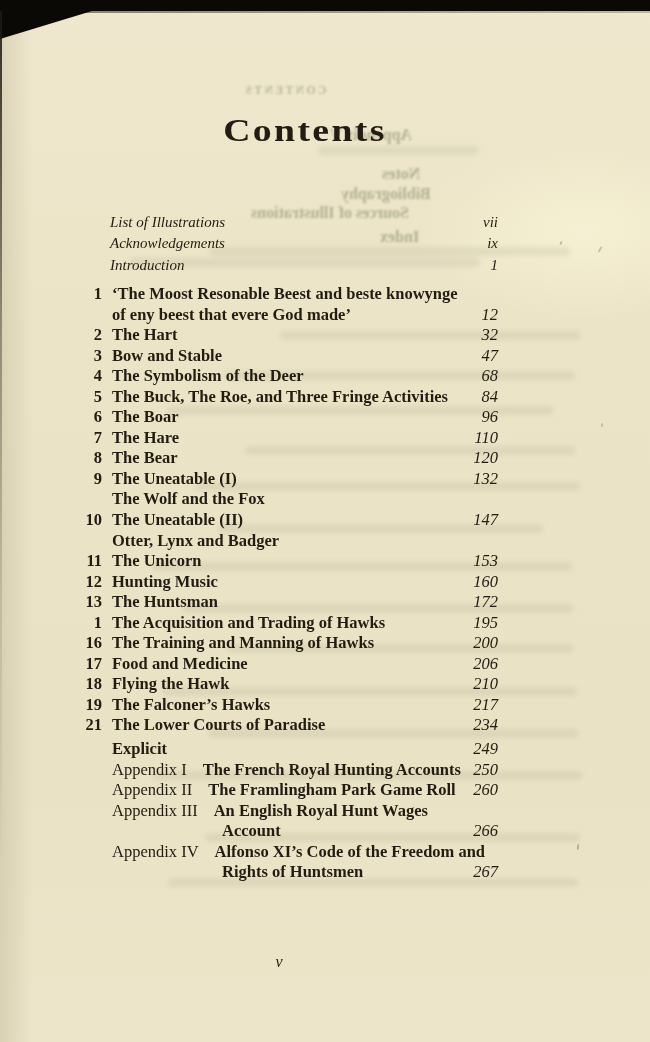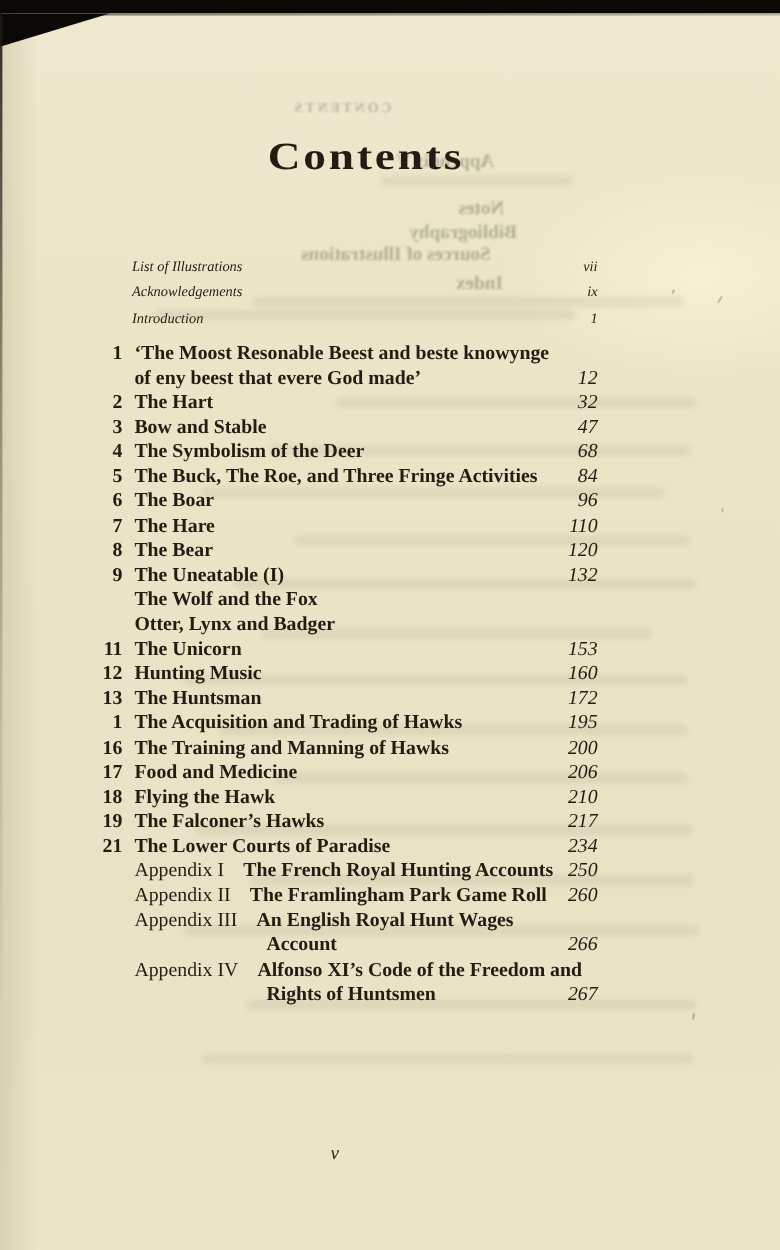--- a/index.html
+++ b/index.html
@@ -24,21 +24,21 @@
   
   .ghost{position:absolute;transform:scaleX(-1);filter:blur(1px);white-space:nowrap;z-index:1;
     font-weight:bold;font-size:16px;color:rgba(128,133,102,0.55);}
   .ghost-header{font-size:11.5px;letter-spacing:2.5px;color:rgba(132,140,114,0.5);}
   .streak{position:absolute;height:9px;background:rgba(145,150,118,0.15);filter:blur(2px);border-radius:4px;z-index:1;}
   .speck{position:absolute;background:rgba(58,52,38,0.55);border-radius:45%;z-index:3;}
 
   
   .title{position:absolute;top:112px;left:112px;width:386px;text-align:center;z-index:2;
     font-size:32px;font-weight:bold;letter-spacing:2px;transform:scaleX(1.18);}
-  .front{position:absolute;top:212px;left:110px;width:388px;z-index:2;font-size:12px;}
+  .front{position:absolute;top:212px;left:110px;width:388px;z-index:2;font-size:15px;}
   .front .row{display:flex;height:21.4px;line-height:21.4px;font-style:italic;}
   .front .lbl{flex:1;}
   .chapters{position:absolute;top:284px;left:81px;width:417px;z-index:2;font-size:16.5px;}
   .row{display:flex;height:20.55px;line-height:20.55px;}
   .num{width:21px;text-align:right;margin-right:10px;font-weight:bold;flex:none;}
   .txt{flex:1;font-weight:bold;white-space:nowrap;}
   .pg{font-style:italic;font-weight:normal;margin-left:8px;flex:none;}
   .applabel{font-weight:normal;margin-right:16px;}
   .appendix_cont .txt{padding-left:110px;}
   .it{}
@@ -150,20 +150,25 @@
       <span class="num">9</span>
       <span class="txt">The Uneatable (I)</span>
       <span class="pg">132</span>
     </div>
     <div class="row chapter">
       <span class="num"></span>
       <span class="txt">The Wolf and the Fox</span>
       <span class="pg"></span>
     </div>
     <div class="row chapter">
+      <span class="num">10</span>
+      <span class="txt">The Uneatable (II)</span>
+      <span class="pg">147</span>
+    </div>
+    <div class="row chapter">
       <span class="num"></span>
       <span class="txt">Otter, Lynx and Badger</span>
       <span class="pg"></span>
     </div>
     <div class="row chapter">
       <span class="num">11</span>
       <span class="txt">The Unicorn</span>
       <span class="pg">153</span>
     </div>
     <div class="row chapter">
@@ -199,20 +204,25 @@
     <div class="row chapter">
       <span class="num">19</span>
       <span class="txt">The Falconer’s Hawks</span>
       <span class="pg">217</span>
     </div>
     <div class="row chapter">
       <span class="num">21</span>
       <span class="txt">The Lower Courts of Paradise</span>
       <span class="pg">234</span>
     </div>
+    <div class="row explicit gap-before">
+      <span class="num"></span>
+      <span class="txt">Explicit</span>
+      <span class="pg">249</span>
+    </div>
     <div class="row appendix">
       <span class="num"></span>
       <span class="txt"><span class="applabel">Appendix I</span>The French Royal Hunting Accounts</span>
       <span class="pg">250</span>
     </div>
     <div class="row appendix">
       <span class="num"></span>
       <span class="txt"><span class="applabel">Appendix II</span>The Framlingham Park Game Roll</span>
       <span class="pg">260</span>
     </div>

